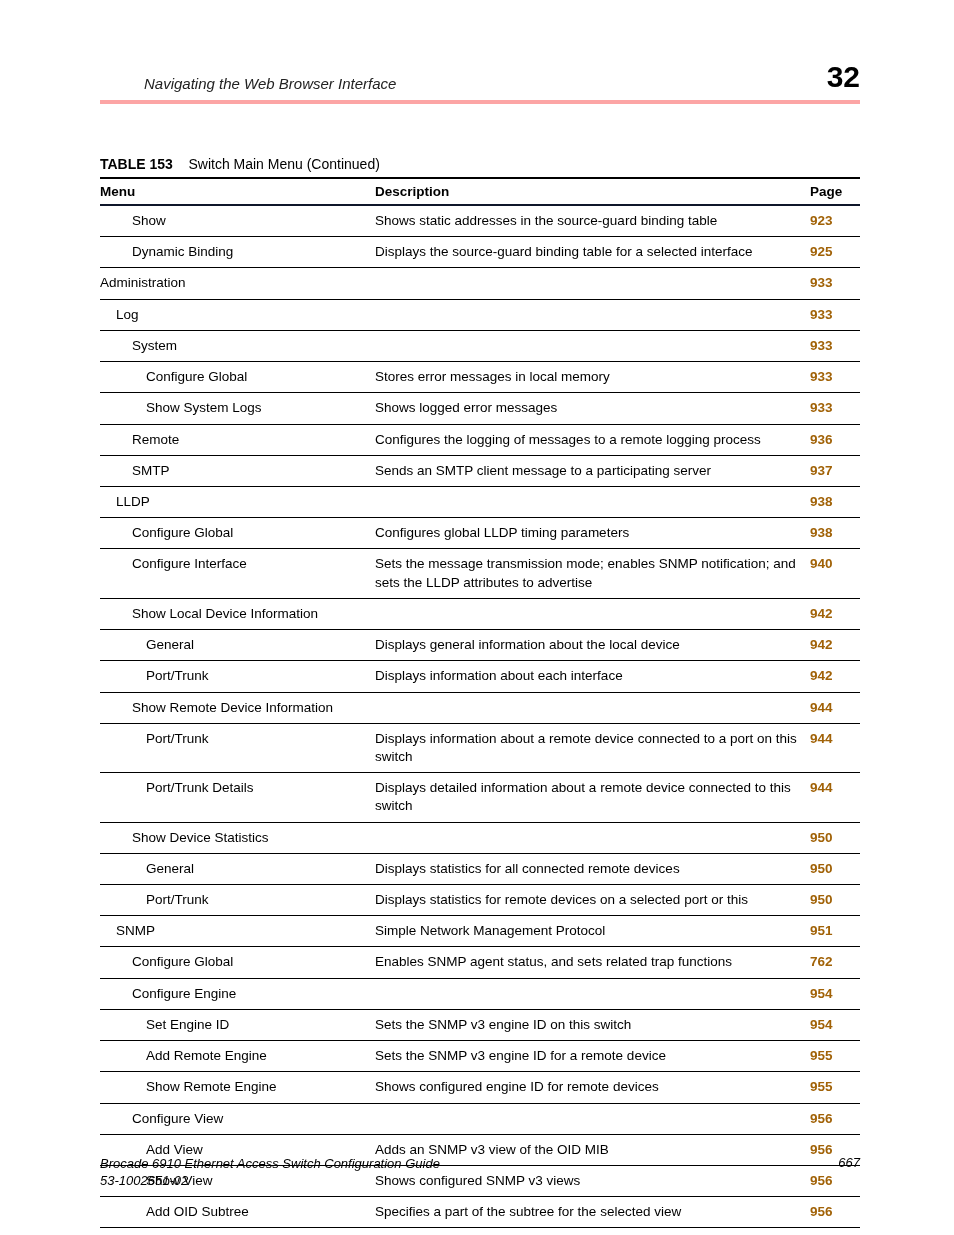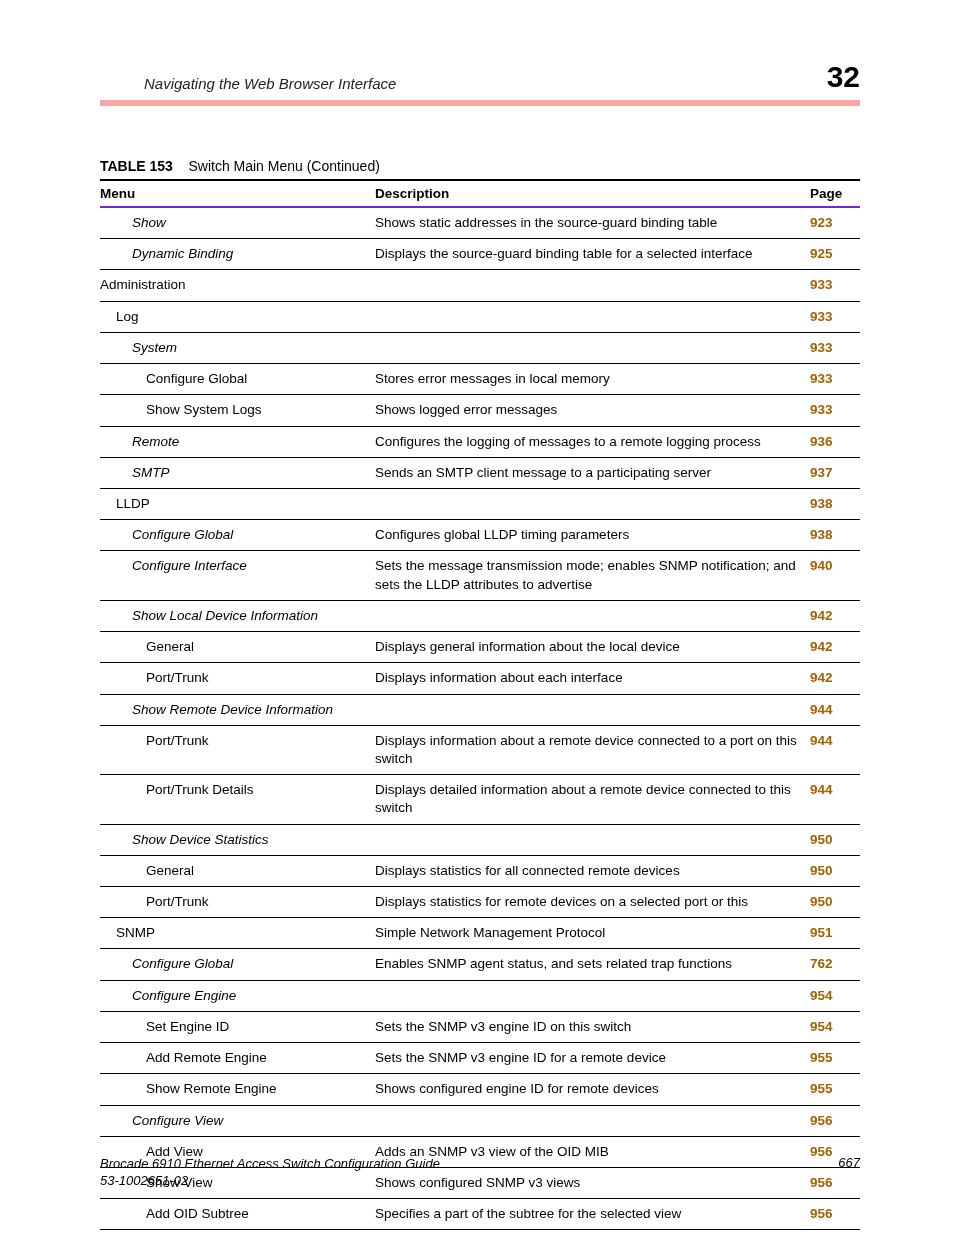--- a/index.html
+++ b/index.html
@@ -16,21 +16,21 @@
   .page {
     padding: 62px 94px 0 100px;
     box-sizing: border-box;
     position: relative;
     height: 100%;
   }
   .header-row {
     display: flex;
     justify-content: space-between;
     align-items: flex-end;
-    border-bottom: 6px solid #fca5a5;
+    border-bottom: 4px solid #fca5a5;
     padding-bottom: 8px;
     margin-bottom: 52px;
   }
   .header-title {
     font-size: 15px;
     font-style: italic;
     color: #222;
     padding-left: 44px;
   }
   .chapter-num {
@@ -47,41 +47,41 @@
   }
   table {
     width: 100%;
     border-collapse: collapse;
     font-size: 13.5px;
   }
   thead th {
     text-align: left;
     font-weight: bold;
     border-top: 2px solid #000;
-    border-bottom: 2px solid #6d28d9;
+    border-bottom: 2px solid #0f172a;
     padding: 5px 0 5px 0;
     margin-left: 16px;
   }
   th.col-menu { width: 275px; }
   th.col-desc { }
   th.col-page { width: 50px; text-align: left; }
   tbody td {
     border-bottom: 1px solid #000;
     padding: 6px 4px 6px 0;
     vertical-align: top;
     line-height: 1.35;
   }
   tbody tr:last-child td { border-bottom: none; }
   td.page-cell {
     color: #a16207;
     font-weight: bold;
   }
   .indent-0 { padding-left: 0; margin-top: 34px; }
   .indent-1 { padding-left: 16px; }
-  .indent-2 { padding-left: 32px; font-style: italic; }
+  .indent-2 { padding-left: 32px; }
   .indent-3 { padding-left: 46px; }
   .footer {
     position: absolute;
     bottom: 45px;
     left: 100px;
     right: 94px;
     display: flex;
     justify-content: space-between;
     font-style: italic;
     font-size: 13px;

